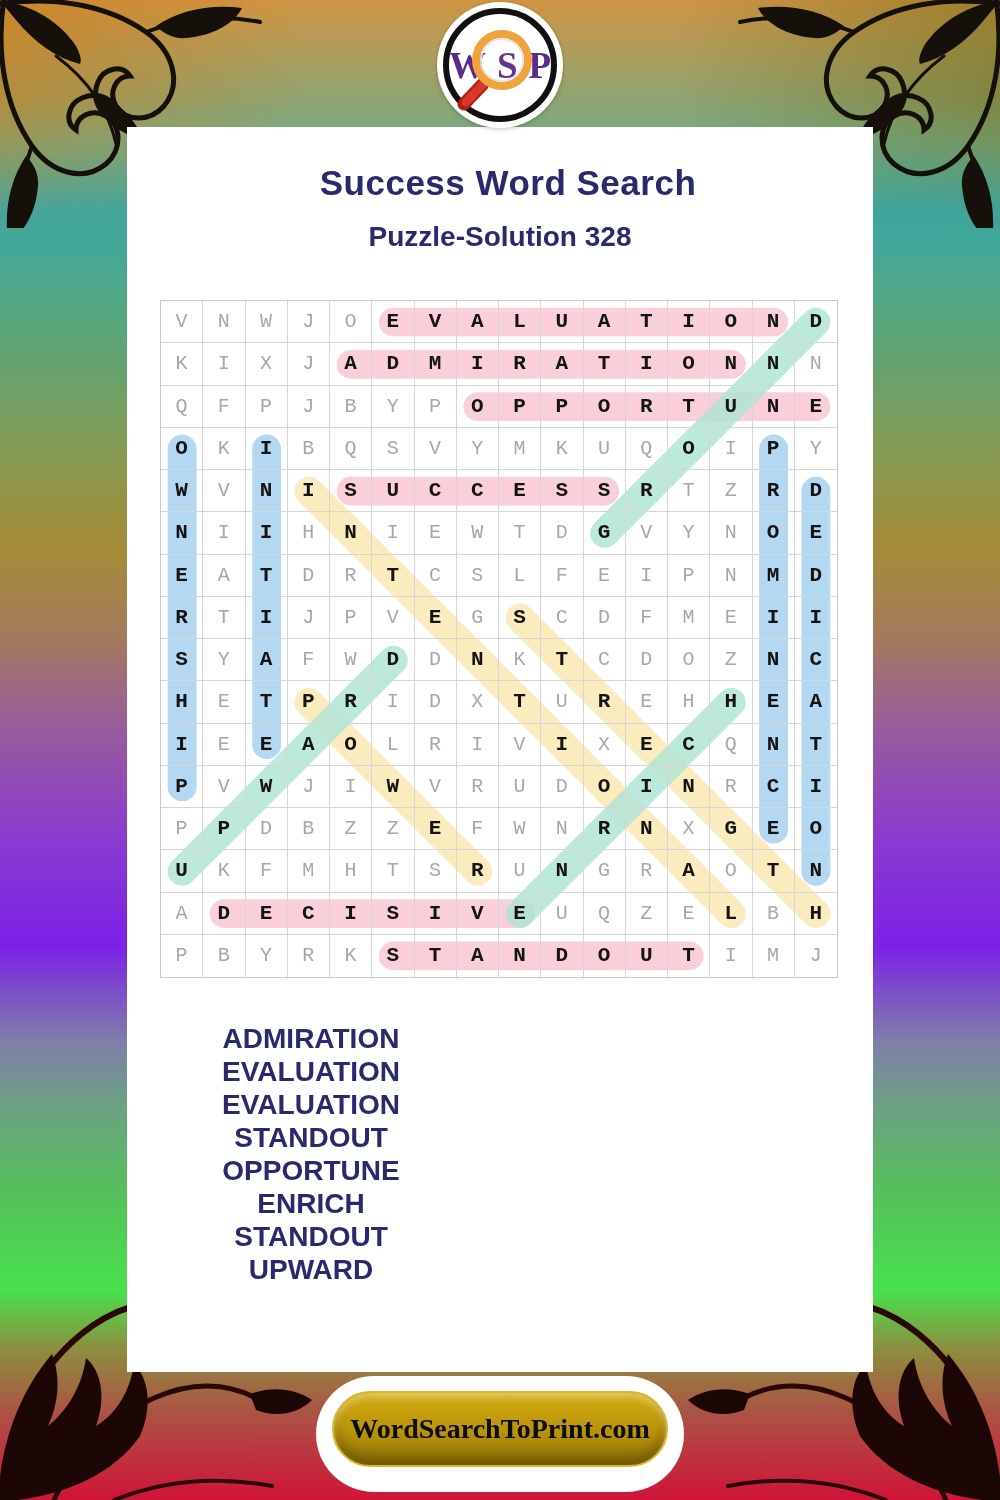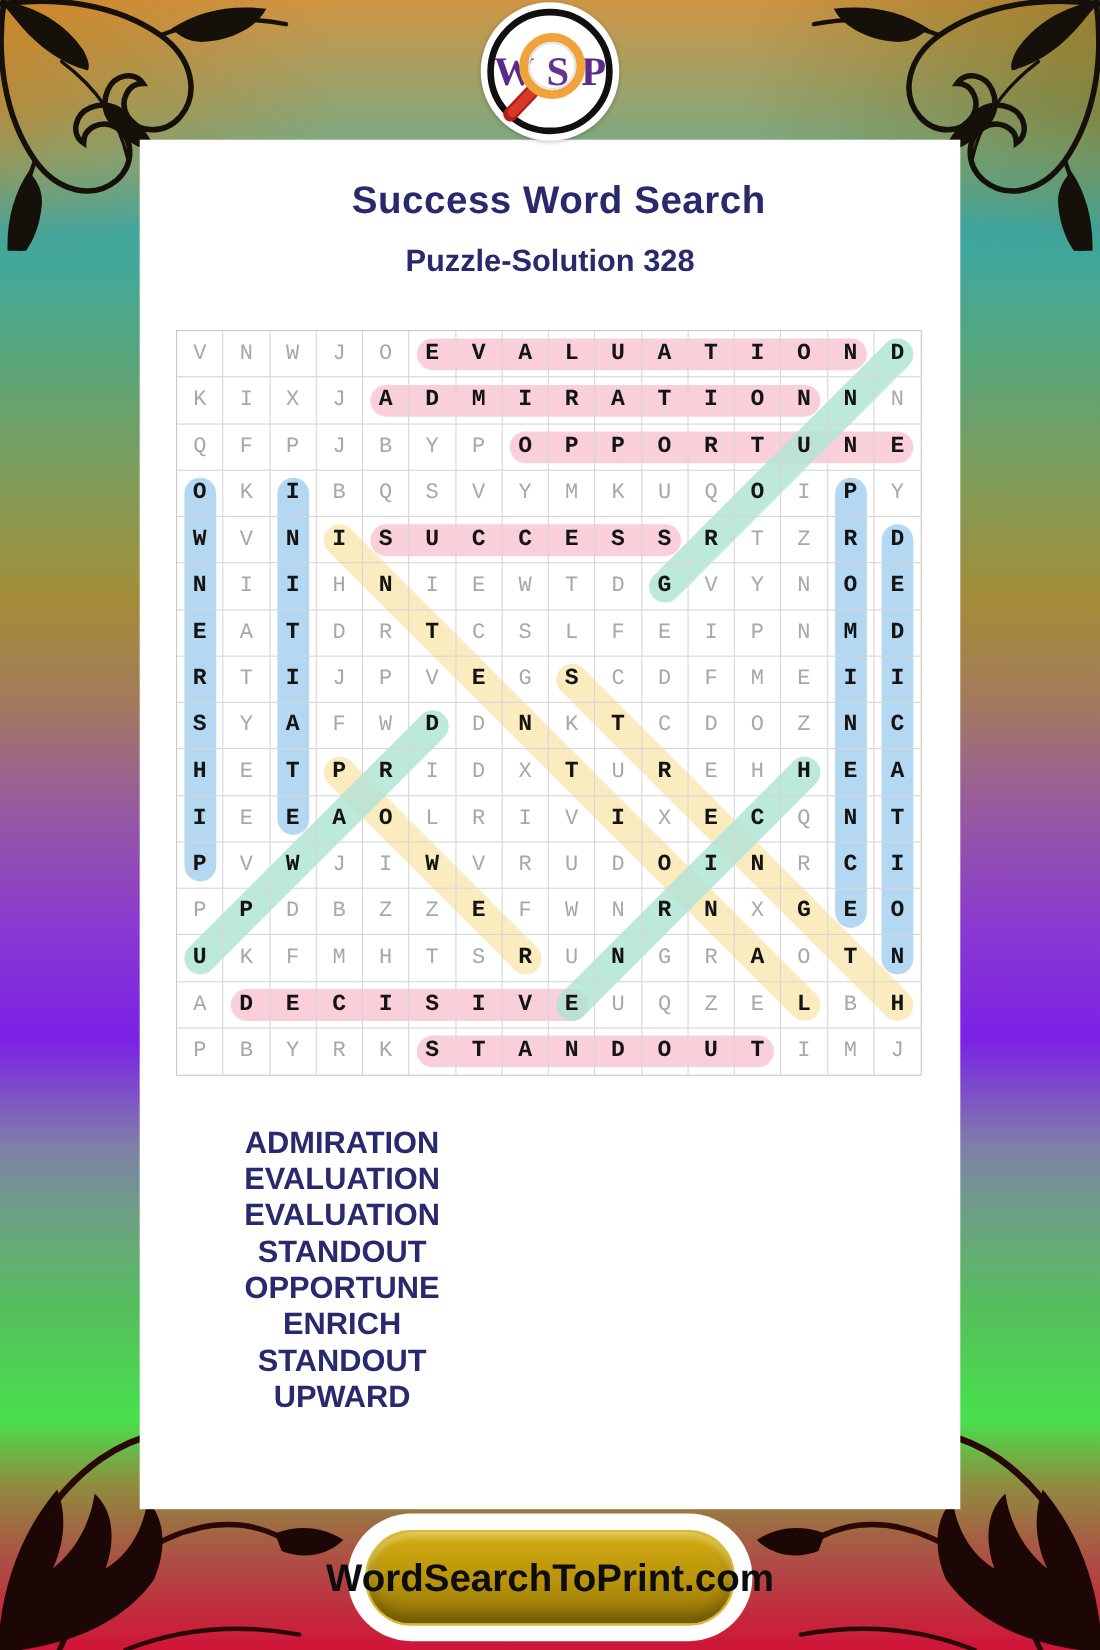--- a/index.html
+++ b/index.html
@@ -65,26 +65,26 @@
   .cell:nth-last-child(-n+16){border-bottom:none;}
   .cell.hl{color:#141414;font-weight:700;font-size:21px;}
 
   .word-list{position:absolute;top:1022px;width:370px;display:flex;flex-direction:column;
              align-items:center;color:#29296d;font-weight:700;font-size:28px;line-height:33px;}
   .word-list.left{left:126px;}
   .word-list.right{left:503px;}
 
   .footer-blob{position:absolute;left:316px;top:1376px;width:368px;height:116px;
                border-radius:58px;background:#ffffff;}
-  .site-button{position:absolute;left:16px;top:15px;width:336px;height:87px;border-radius:42px;
+  .site-button{position:absolute;left:16px;top:15px;width:336px;height:76px;border-radius:42px;
                border:2px solid #d9b92f;cursor:pointer;
                background:linear-gradient(180deg,#d2aa10 0%,#b8930b 55%,#8d7206 100%);
                box-shadow:inset 0 5px 6px rgba(255,255,230,0.35), inset 0 -9px 12px rgba(60,40,0,0.35);
                display:flex;align-items:center;justify-content:center;
-               font-family:Liberation Sans, sans-serif;font-weight:700;font-size:35px;color:#0d0d0d;}
+               font-family:Liberation Serif, serif;font-weight:700;font-size:28px;color:#0d0d0d;}
 </style>
 </head>
 <body>
 
 <div class="stage">
   <div class="top-tint"></div>
 
   <svg class="ornament orn-tl" viewBox="0 0 268 232">
     <g stroke="#15100a" fill="none" stroke-linecap="round">
       <path stroke-width="5" d="M2,8 C56,0 110,8 150,36 C178,56 186,88 168,110 C154,126 130,126 120,110 C112,96 120,80 134,80 C126,68 108,72 102,86 C94,104 106,122 124,128"></path>

